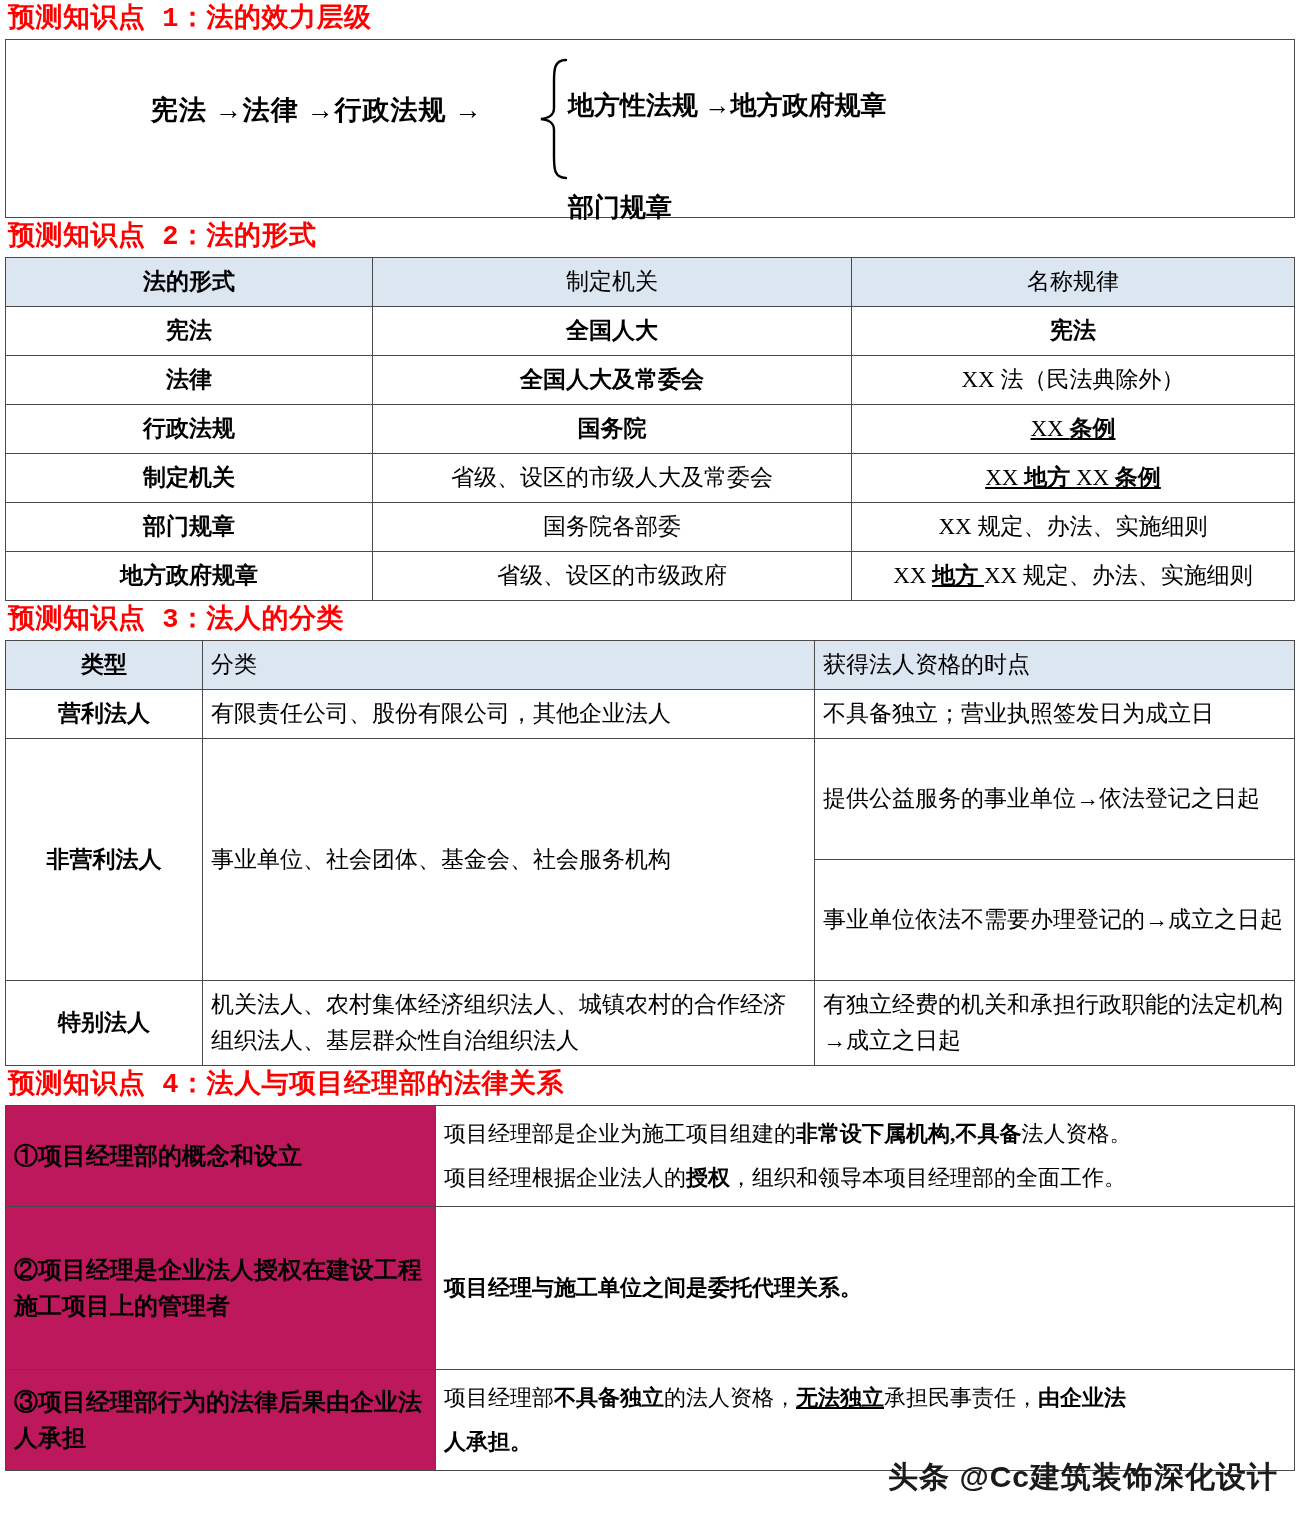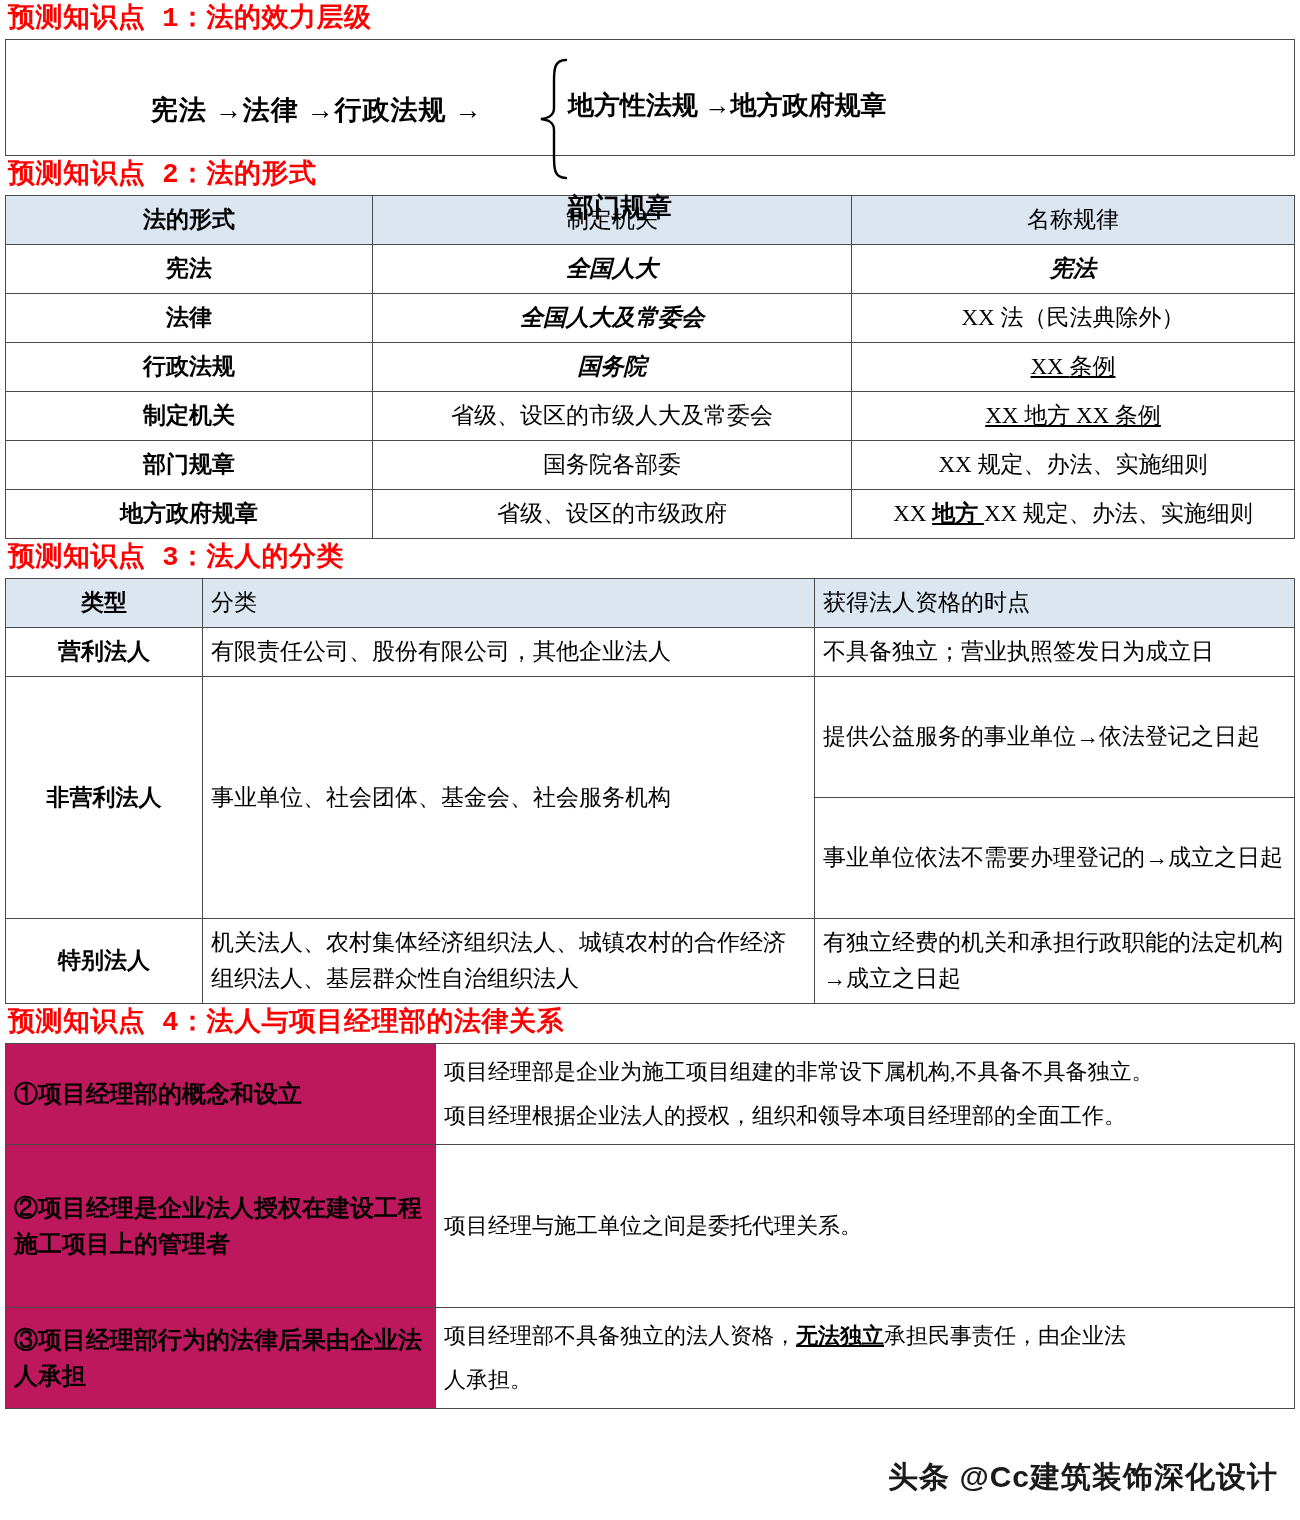--- a/index.html
+++ b/index.html
@@ -48,30 +48,30 @@
     font-size: 23px;
     line-height: 36px;
     font-weight: normal;
   }
   .hdr {
     background: #dce6f1;
     text-align: center;
     font-weight: bold;
     font-size: 24px;
   }
-  .b { font-weight: normal; }
+  .b { font-weight: bold; }
   .u { text-decoration: underline; }
   .bu { font-weight: bold; text-decoration: underline; }
 
   
   .box1 {
     border: 1px solid #4a4a4a;
     width: 1290px;
     margin: 0 0 0 5px;
-    height: 117px;
+    height: 179px;
     box-sizing: border-box;
     position: relative;
   }
   .chain {
     position: absolute;
     left: 145px;
     top: 52px;
     font-size: 27px;
     font-weight: bold;
     white-space: nowrap;
@@ -101,21 +101,21 @@
     font-size: 26px;
     font-weight: bold;
     white-space: nowrap;
   }
 
   
   .t2 td { font-size: 24px; }
   .t2 .c1 { width: 350px; text-align: center; font-weight: bold; }
   .t2 .c2 { width: 462px; text-align: center; }
   .t2 .c3 { text-align: center; }
-  .t2 .strong { font-weight: bold; font-style: italic; }
+  .t2 .strong { font-weight: bold; }
 
   
   .t3 td { font-size: 23px; line-height: 38px; }
   .t3 .c1 { width: 180px; text-align: center; font-weight: bold; }
   .t3 .c2 { width: 595px; text-align: left; }
   .t3 .c3 { text-align: left; }
 
   
   .t4 td { font-size: 23px; line-height: 40px; }
   .t4 .c1 {
@@ -240,21 +240,21 @@
   </tbody>
     </table>
 
   <div class="sec-title">预测知识点 4：法人与项目经理部的法律关系</div>
 
   <table class="doc t4">
     <tbody>
         <tr>
       <td class="c1">①项目经理部的概念和设立</td>
       <td class="c2">
-        <div><span>项目经理部是企业为施工项目组建的</span><span class="b">非常设下属机构,不具备</span><span>不具备独立。</span></div>
+        <div><span>项目经理部是企业为施工项目组建的</span><span class="b">非常设下属机构,不具备</span><span>法人资格。</span></div>
         <div><span>项目经理根据企业法人的</span><span class="b">授权</span><span>，组织和领导本项目经理部的全面工作。</span></div>
       </td>
     </tr>
 
     <tr>
       <td class="c1" style="height:150px">②项目经理是企业法人授权在建设工程施工项目上的管理者</td>
       <td class="c2">
         <div><span class="b">项目经理与施工单位之间是委托代理关系。</span></div>
       </td>
     </tr>

